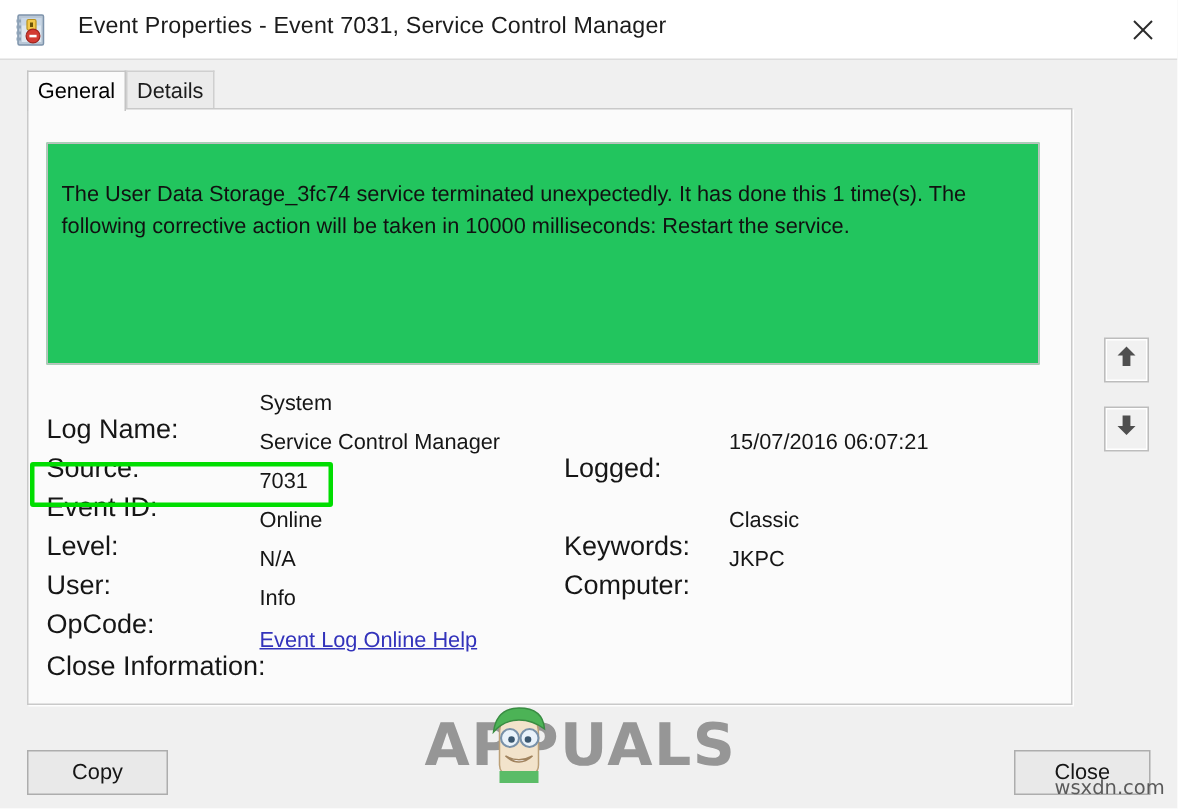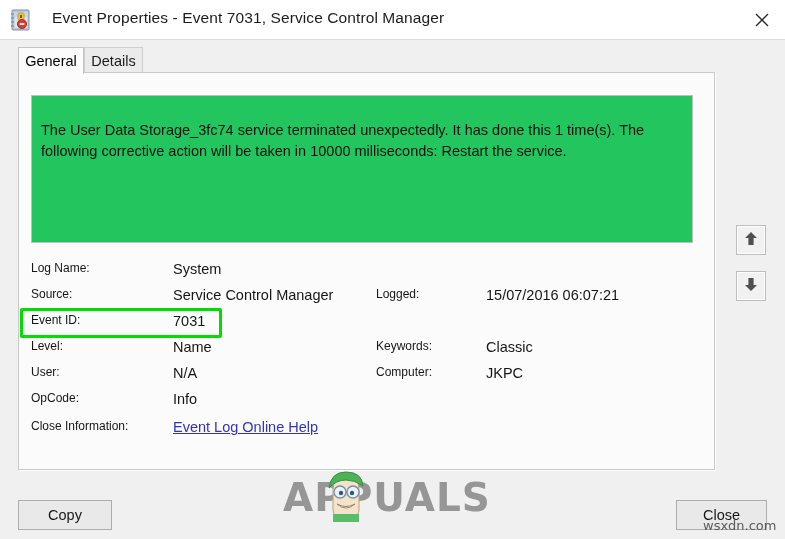--- a/index.html
+++ b/index.html
@@ -124,22 +124,22 @@
     width: 670px;
     height: 190px;
   }
   .frow {
     position: absolute;
     height: 22px;
     white-space: nowrap;
   }
   .flabel {
     position: absolute;
-    left: 0; top: 0;
-    font-size: 12px;
+    left: 0; top: 15px;
+    font-size: 18px;
     color: #161616;
     text-align: center;
   }
   .fvalue {
     position: absolute;
     top: 0;
     font-size: 14.5px;
     color: #161616;
   }
   
@@ -299,21 +299,21 @@
       <div class="frow col-left r1">
         <span class="flabel">Source:</span>
         <span class="fvalue">Service Control Manager</span>
       </div>
       <div class="frow col-left r2">
         <span class="flabel">Event ID:</span>
         <span class="fvalue">7031</span>
       </div>
       <div class="frow col-left r3">
         <span class="flabel">Level:</span>
-        <span class="fvalue">Name</span>
+        <span class="fvalue">Online</span>
       </div>
       <div class="frow col-left r4">
         <span class="flabel">User:</span>
         <span class="fvalue">N/A</span>
       </div>
       <div class="frow col-left r5">
         <span class="flabel">OpCode:</span>
         <span class="fvalue">Info</span>
       </div>
       <div class="frow col-left r6">

